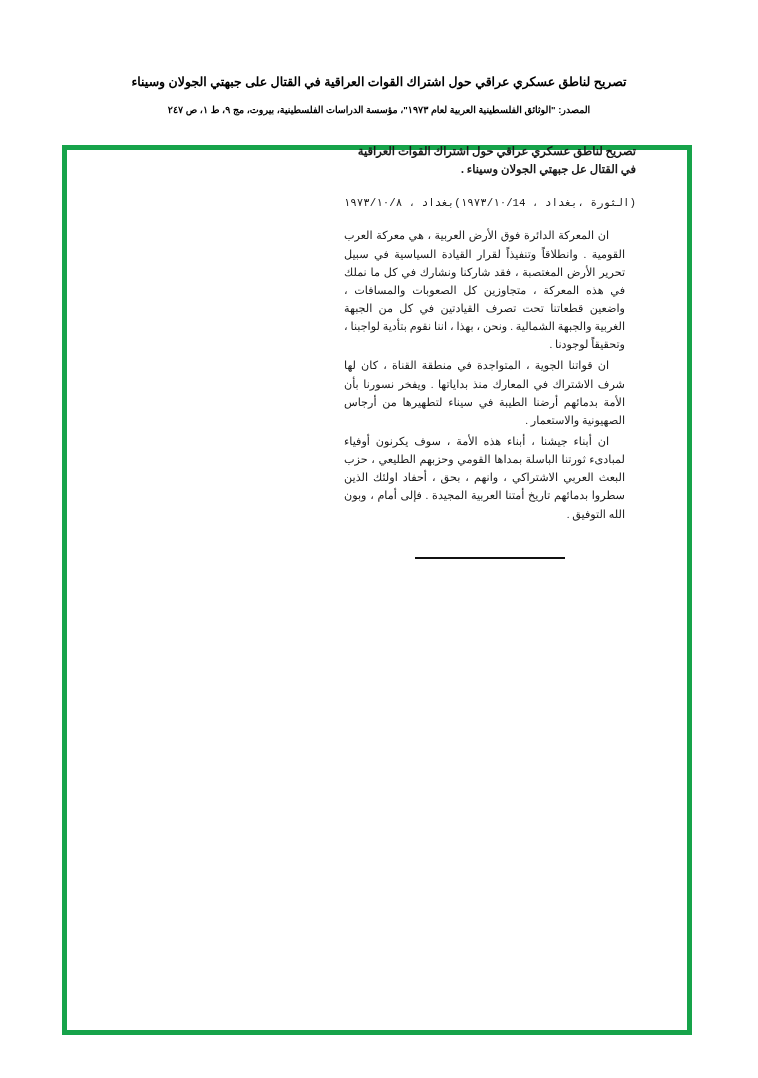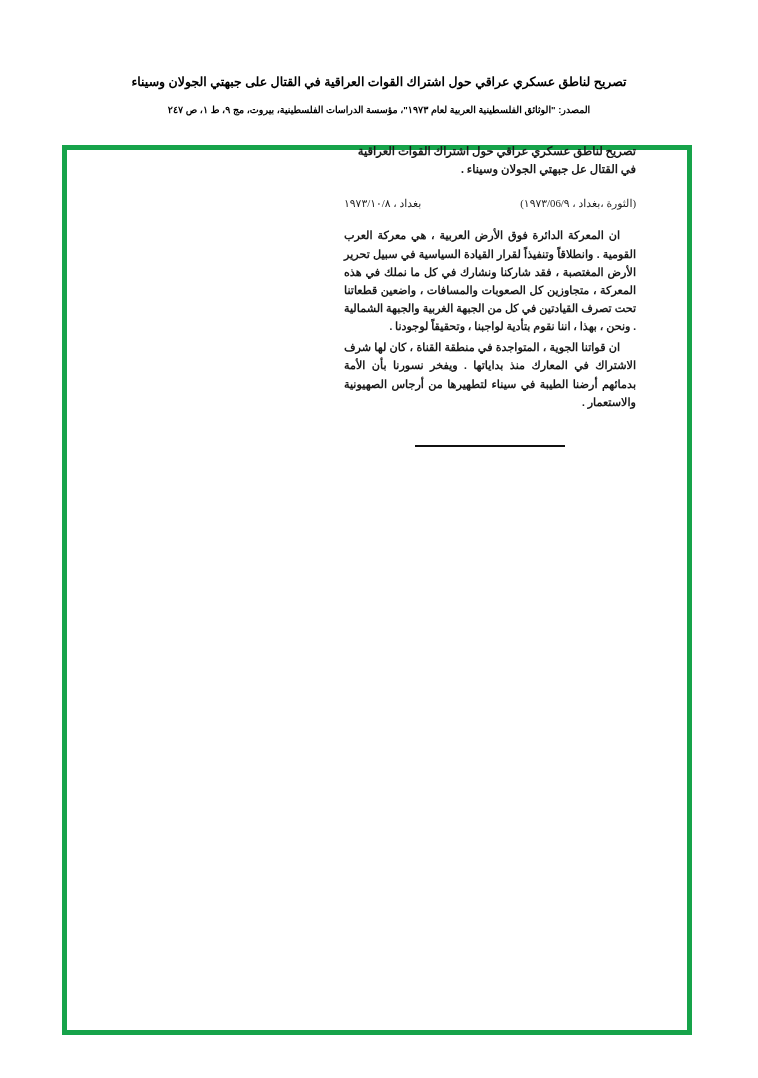--- a/index.html
+++ b/index.html
@@ -85,28 +85,27 @@
     letter-spacing: 0.2px;
   }
 
   .dateline {
     display: flex;
     justify-content: space-between;
     font-size: 10.8px;
     margin: 0 0 14px 0;
     direction: rtl;
   }
-  .dateline span { white-space: nowrap; }
+  .dateline span { white-space: nowrap; font-family: Liberation Mono, monospace; }
 
   .para {
-    margin: 0 0 3px 0;
+    margin: 0 11px 3px 0;
     text-indent: 16px;
     text-align: justify;
     text-justify: inter-word;
-    font-weight: bold;
   }
 
   .rule {
     margin: 34px auto 0;
     width: 150px;
     height: 0;
     border-top: 2.5px solid #111;
   }
 </style>
 </head>
@@ -119,23 +118,24 @@
     <div class="header-source" data-interactable="false">المصدر: "الوثائق الفلسطينية العربية لعام ١٩٧٣"، مؤسسة الدراسات الفلسطينية، بيروت، مج ٩، ط ١، ص ٢٤٧</div>
   </div>
 
   <div class="frame" data-interactable="false"></div>
 
   <div class="scan" data-interactable="false">
 
     <div class="doc-title" data-interactable="false">تصريح لناطق عسكري عراقي حول اشتراك القوات العراقية في القتال عل جبهتي الجولان وسيناء .</div>
 
     <div class="dateline" data-interactable="false">
-      <span data-interactable="false">(الثورة ،بغداد ، ١٩٧٣/06/٩)</span>
+      <span data-interactable="false">(الثورة ،بغداد ، ١٩٧٣/١٠/14)</span>
       <span data-interactable="false">بغداد ، ١٩٧٣/١٠/٨</span>
     </div>
 
     <p class="para" data-interactable="false">ان المعركة الدائرة فوق الأرض العربية ، هي معركة العرب القومية . وانطلاقاً وتنفيذاً لقرار القيادة السياسية في سبيل تحرير الأرض المغتصبة ، فقد شاركنا ونشارك في كل ما نملك في هذه المعركة ، متجاوزين كل الصعوبات والمسافات ، واضعين قطعاتنا تحت تصرف القيادتين في كل من الجبهة الغربية والجبهة الشمالية . ونحن ، بهذا ، اننا نقوم بتأدية لواجبنا ، وتحقيقاً لوجودنا .</p>
     <p class="para" data-interactable="false">ان قواتنا الجوية ، المتواجدة في منطقة القناة ، كان لها شرف الاشتراك في المعارك منذ بداياتها . ويفخر نسورنا بأن الأمة بدمائهم أرضنا الطيبة في سيناء لتطهيرها من أرجاس الصهيونية والاستعمار .</p>
+    <p class="para" data-interactable="false">ان أبناء جيشنا ، أبناء هذه الأمة ، سوف يكرنون أوفياء لمبادىء ثورتنا الباسلة بمداها القومي وحزبهم الطليعي ، حزب البعث العربي الاشتراكي ، وانهم ، بحق ، أحفاد اولئك الذين سطروا بدمائهم تاريخ أمتنا العربية المجيدة . فإلى أمام ، وبون الله التوفيق .</p>
 
     <div class="rule" data-interactable="false"></div>
   </div>
 
 </div>
 
 </body></html>

